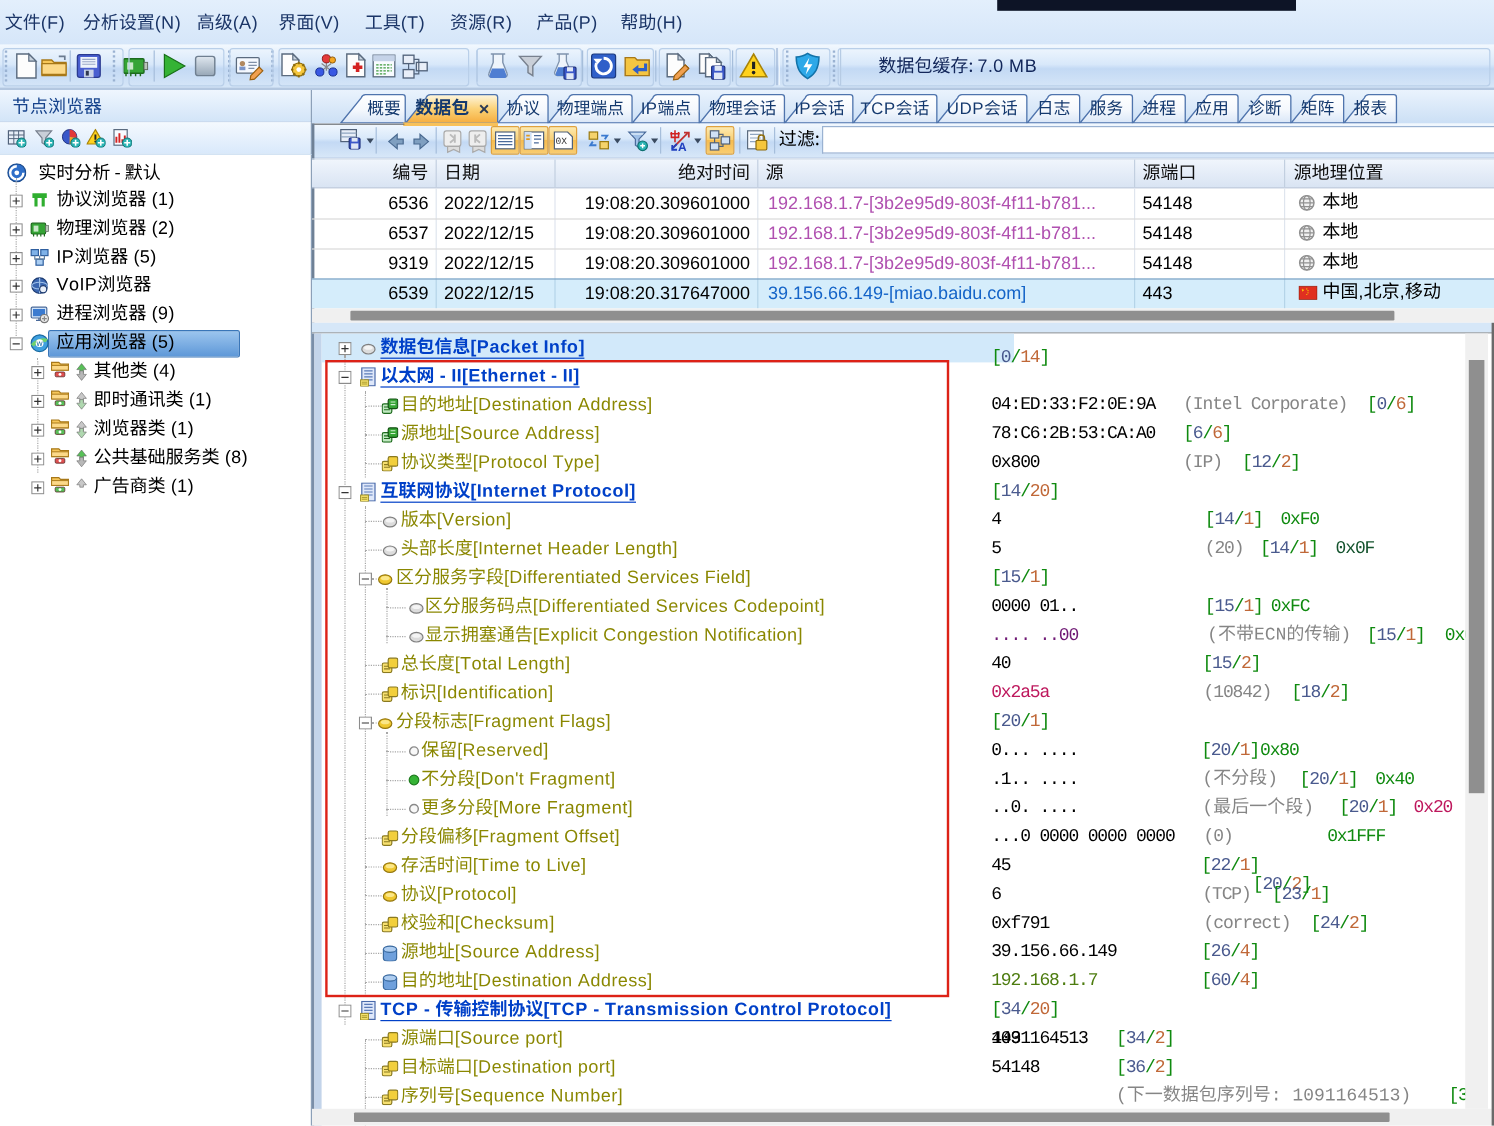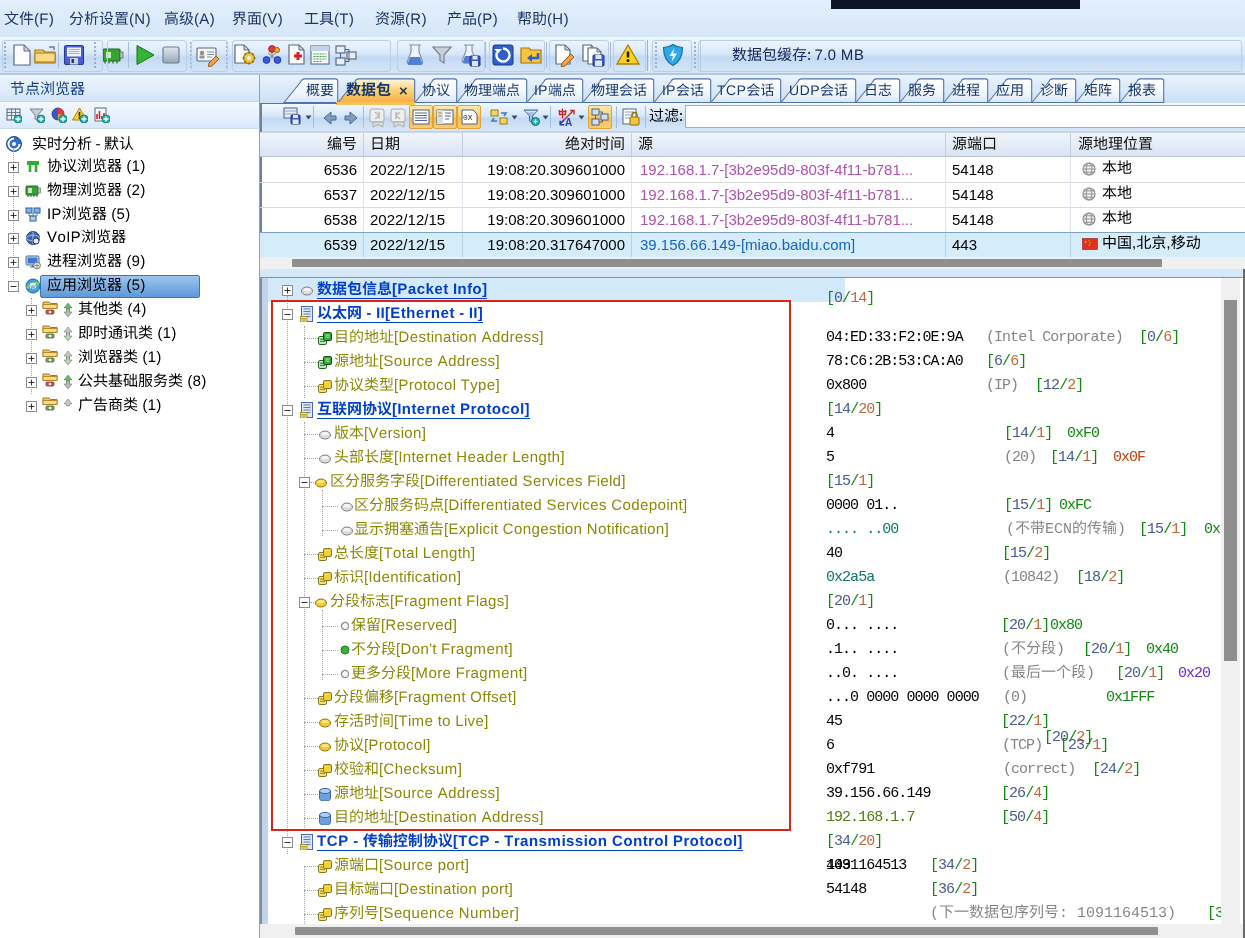--- a/index.html
+++ b/index.html
@@ -996,21 +996,21 @@
     <path d="M1 7h12M2 3.8h10M2 10.2h10" stroke="#909090"></path>
   </svg>
 <svg class="tr" style="left:1102px;top:185px;" width="32" height="19">
     <g transform="translate(0,12.9) scale(0.06,-0.06)">
       <g fill="#000">
         <use href="#cr672c" x="0"></use>
         <use href="#cr5730" x="250"></use>
       </g>
     </g>
   </svg>
-<div class="ab" style="left:260px;top:207px;width:97px;text-align:right;font-size:15px;line-height:25px;color:#000;white-space:nowrap">6538</div>
+<div class="ab" style="left:260px;top:207px;width:97px;text-align:right;font-size:15px;line-height:25px;color:#000;white-space:nowrap">9319</div>
 <div class="ab" style="left:370px;top:207px;font-size:15px;line-height:25px;color:#000;white-space:nowrap">2022/12/15</div>
 <div class="ab" style="left:465px;top:207px;width:160px;text-align:right;font-size:15px;line-height:25px;color:#000;white-space:nowrap">19:08:20.309601000</div>
 <div class="ab" style="left:640px;top:207px;font-size:15px;line-height:25px;color:#000;white-space:nowrap;color:#b050b0">192.168.1.7-[3b2e95d9-803f-4f11-b781...</div>
 <div class="ab" style="left:952px;top:207px;font-size:15px;line-height:25px;color:#000;white-space:nowrap">54148</div>
 <svg class="ab" style="left:1082px;top:212px;" width="14" height="14" viewBox="0 0 14 14">
     <circle cx="7" cy="7" r="6" fill="#f0f0f0" stroke="#909090" stroke-width="1.2"></circle>
     <ellipse cx="7" cy="7" rx="2.8" ry="6" fill="none" stroke="#909090"></ellipse>
     <path d="M1 7h12M2 3.8h10M2 10.2h10" stroke="#909090"></path>
   </svg>
 <svg class="tr" style="left:1102px;top:210px;" width="32" height="19">
@@ -1344,21 +1344,21 @@
         <use href="#lr67" x="3408"></use>
         <use href="#lr74" x="3554"></use>
         <use href="#lr68" x="3627"></use>
         <use href="#lr5d" x="3773"></use>
       </g>
     </g>
   </svg>
 <div class="ab mono" style="left:826px;top:446px"><span style="color:#000">5</span></div>
 <div class="ab mono" style="left:1004px;top:446px"><span style="color:#858585">(20)</span></div>
 <div class="ab mono" style="left:1050px;top:446px"><span style="color:#0f8a0f">[</span><span style="color:#4a5a8e">14</span><span style="color:#0f8a0f">/</span><span style="color:#c06838">1</span><span style="color:#0f8a0f">]</span></div>
-<div class="ab mono" style="left:1113px;top:446px"><span style="color:#c2410c">0x0F</span></div>
+<div class="ab mono" style="left:1113px;top:446px"><span style="color:#14532d">0x0F</span></div>
 <svg class="ab" style="left:299px;top:476.5px;" width="11" height="11" viewBox="0 0 11 11">
     <rect x="0.5" y="0.5" width="10" height="10" fill="#fff" stroke="#8c8c8c"></rect>
     <path d="M2.5 5.5h6" stroke="#333" stroke-width="1"></path>
   </svg>
 <div class="ab" style="left:310px;top:482px;width:4px;height:1px;border-top:1px dotted #a8a8a8"></div>
 <svg class="ab" style="left:314px;top:475px;" width="14" height="14" viewBox="0 0 14 14">
     <ellipse cx="7" cy="8" rx="5.5" ry="4" fill="#f0c830" stroke="#96780e"></ellipse>
     <ellipse cx="7" cy="6.8" rx="3.6" ry="1.7" fill="#fbe788"></ellipse>
   </svg>
 <svg class="tr" style="left:330px;top:473px;" width="297" height="19">
@@ -1498,21 +1498,21 @@
         <use href="#lr63" x="4476"></use>
         <use href="#lr61" x="4608"></use>
         <use href="#lr74" x="4754"></use>
         <use href="#lr69" x="4826"></use>
         <use href="#lr6f" x="4885"></use>
         <use href="#lr6e" x="5031"></use>
         <use href="#lr5d" x="5177"></use>
       </g>
     </g>
   </svg>
-<div class="ab mono" style="left:826px;top:518px"><span style="color:#0f766e">....&nbsp;..00</span></div>
+<div class="ab mono" style="left:826px;top:518px"><span style="color:#701a75">....&nbsp;..00</span></div>
 <svg class="tr" style="left:1006px;top:521.2px;" width="122" height="19">
     <g transform="translate(0,12) scale(0.06,-0.06)">
       <g fill="#858585">
         <use href="#mr28" x="0"></use>
         <use href="#cm4e0d" x="150"></use>
         <use href="#cm5e26" x="400"></use>
         <use href="#mr45" x="650"></use>
         <use href="#mr43" x="800"></use>
         <use href="#mr4e" x="950"></use>
         <use href="#cm7684" x="1100"></use>
@@ -1577,21 +1577,21 @@
         <use href="#lr63" x="1346"></use>
         <use href="#lr61" x="1478"></use>
         <use href="#lr74" x="1624"></use>
         <use href="#lr69" x="1697"></use>
         <use href="#lr6f" x="1755"></use>
         <use href="#lr6e" x="1901"></use>
         <use href="#lr5d" x="2047"></use>
       </g>
     </g>
   </svg>
-<div class="ab mono" style="left:826px;top:566px"><span style="color:#0f766e">0x2a5a</span></div>
+<div class="ab mono" style="left:826px;top:566px"><span style="color:#be185d">0x2a5a</span></div>
 <div class="ab mono" style="left:1003px;top:566px"><span style="color:#858585">(10842)</span></div>
 <div class="ab mono" style="left:1076px;top:566px"><span style="color:#0f8a0f">[</span><span style="color:#4a5a8e">18</span><span style="color:#0f8a0f">/</span><span style="color:#c06838">2</span><span style="color:#0f8a0f">]</span></div>
 <svg class="ab" style="left:299px;top:596.5px;" width="11" height="11" viewBox="0 0 11 11">
     <rect x="0.5" y="0.5" width="10" height="10" fill="#fff" stroke="#8c8c8c"></rect>
     <path d="M2.5 5.5h6" stroke="#333" stroke-width="1"></path>
   </svg>
 <div class="ab" style="left:310px;top:602px;width:4px;height:1px;border-top:1px dotted #a8a8a8"></div>
 <svg class="ab" style="left:314px;top:595px;" width="14" height="14" viewBox="0 0 14 14">
     <ellipse cx="7" cy="8" rx="5.5" ry="4" fill="#f0c830" stroke="#96780e"></ellipse>
     <ellipse cx="7" cy="6.8" rx="3.6" ry="1.7" fill="#fbe788"></ellipse>
@@ -1725,21 +1725,21 @@
         <use href="#cm6700" x="150"></use>
         <use href="#cm540e" x="400"></use>
         <use href="#cm4e00" x="650"></use>
         <use href="#cm4e2a" x="900"></use>
         <use href="#cm6bb5" x="1150"></use>
         <use href="#mr29" x="1400"></use>
       </g>
     </g>
   </svg>
 <div class="ab mono" style="left:1116px;top:662px"><span style="color:#0f8a0f">[</span><span style="color:#4a5a8e">20</span><span style="color:#0f8a0f">/</span><span style="color:#c06838">1</span><span style="color:#0f8a0f">]</span></div>
-<div class="ab mono" style="left:1178px;top:662px"><span style="color:#6d28d9">0x20</span></div>
+<div class="ab mono" style="left:1178px;top:662px"><span style="color:#be185d">0x20</span></div>
 <div class="ab" style="left:304px;top:698px;width:14px;height:1px;border-top:1px dotted #a8a8a8"></div>
 <svg class="ab" style="left:318px;top:691px;" width="14" height="14" viewBox="0 0 14 14">
     <rect x="0.5" y="5.5" width="8" height="8" rx="1.5" fill="#f7e070" stroke="#8a7a20"></rect>
     <path d="M2 8.2h5M2 10.4h5" stroke="#8a7a20" stroke-width="0.9"></path>
     <rect x="5.5" y="1.5" width="8" height="8" rx="1.5" fill="#f2cf3c" stroke="#8a7a20"></rect>
   </svg>
 <svg class="tr" style="left:334px;top:689px;" width="184" height="19">
     <g transform="translate(0,12.9) scale(0.06,-0.06)">
       <g fill="#8a8700">
         <use href="#cr5206" x="0"></use>
@@ -1912,21 +1912,21 @@
         <use href="#lr64" x="2780"></use>
         <use href="#lr72" x="2926"></use>
         <use href="#lr65" x="3014"></use>
         <use href="#lr73" x="3160"></use>
         <use href="#lr73" x="3291"></use>
         <use href="#lr5d" x="3422"></use>
       </g>
     </g>
   </svg>
 <div class="ab mono" style="left:826px;top:806px"><span style="color:#4d7c0f">192.168.1.7</span></div>
-<div class="ab mono" style="left:1001px;top:806px"><span style="color:#0f8a0f">[</span><span style="color:#4a5a8e">50</span><span style="color:#0f8a0f">/</span><span style="color:#c06838">4</span><span style="color:#0f8a0f">]</span></div>
+<div class="ab mono" style="left:1001px;top:806px"><span style="color:#0f8a0f">[</span><span style="color:#4a5a8e">60</span><span style="color:#0f8a0f">/</span><span style="color:#c06838">4</span><span style="color:#0f8a0f">]</span></div>
 <svg class="ab" style="left:282px;top:836.5px;" width="11" height="11" viewBox="0 0 11 11">
     <rect x="0.5" y="0.5" width="10" height="10" fill="#fff" stroke="#8c8c8c"></rect>
     <path d="M2.5 5.5h6" stroke="#333" stroke-width="1"></path>
   </svg>
 <svg class="ab" style="left:300px;top:834px;" width="14" height="16" viewBox="0 0 14 16">
     <rect x="1.5" y="0.5" width="11" height="15" fill="#dfe8fa" stroke="#4a6aaa"></rect>
     <path d="M3.5 3h7M3.5 5.5h7M3.5 8h7M3.5 10.5h7" stroke="#5a7ab8"></path>
     <rect x="0.5" y="10.5" width="6.5" height="5.5" fill="#f7e470" stroke="#9a8a20" stroke-width="0.8"></rect>
     <path d="M1.5 12.5h4.5M1.5 14h4.5" stroke="#9a8a20" stroke-width="0.7"></path>
   </svg>

